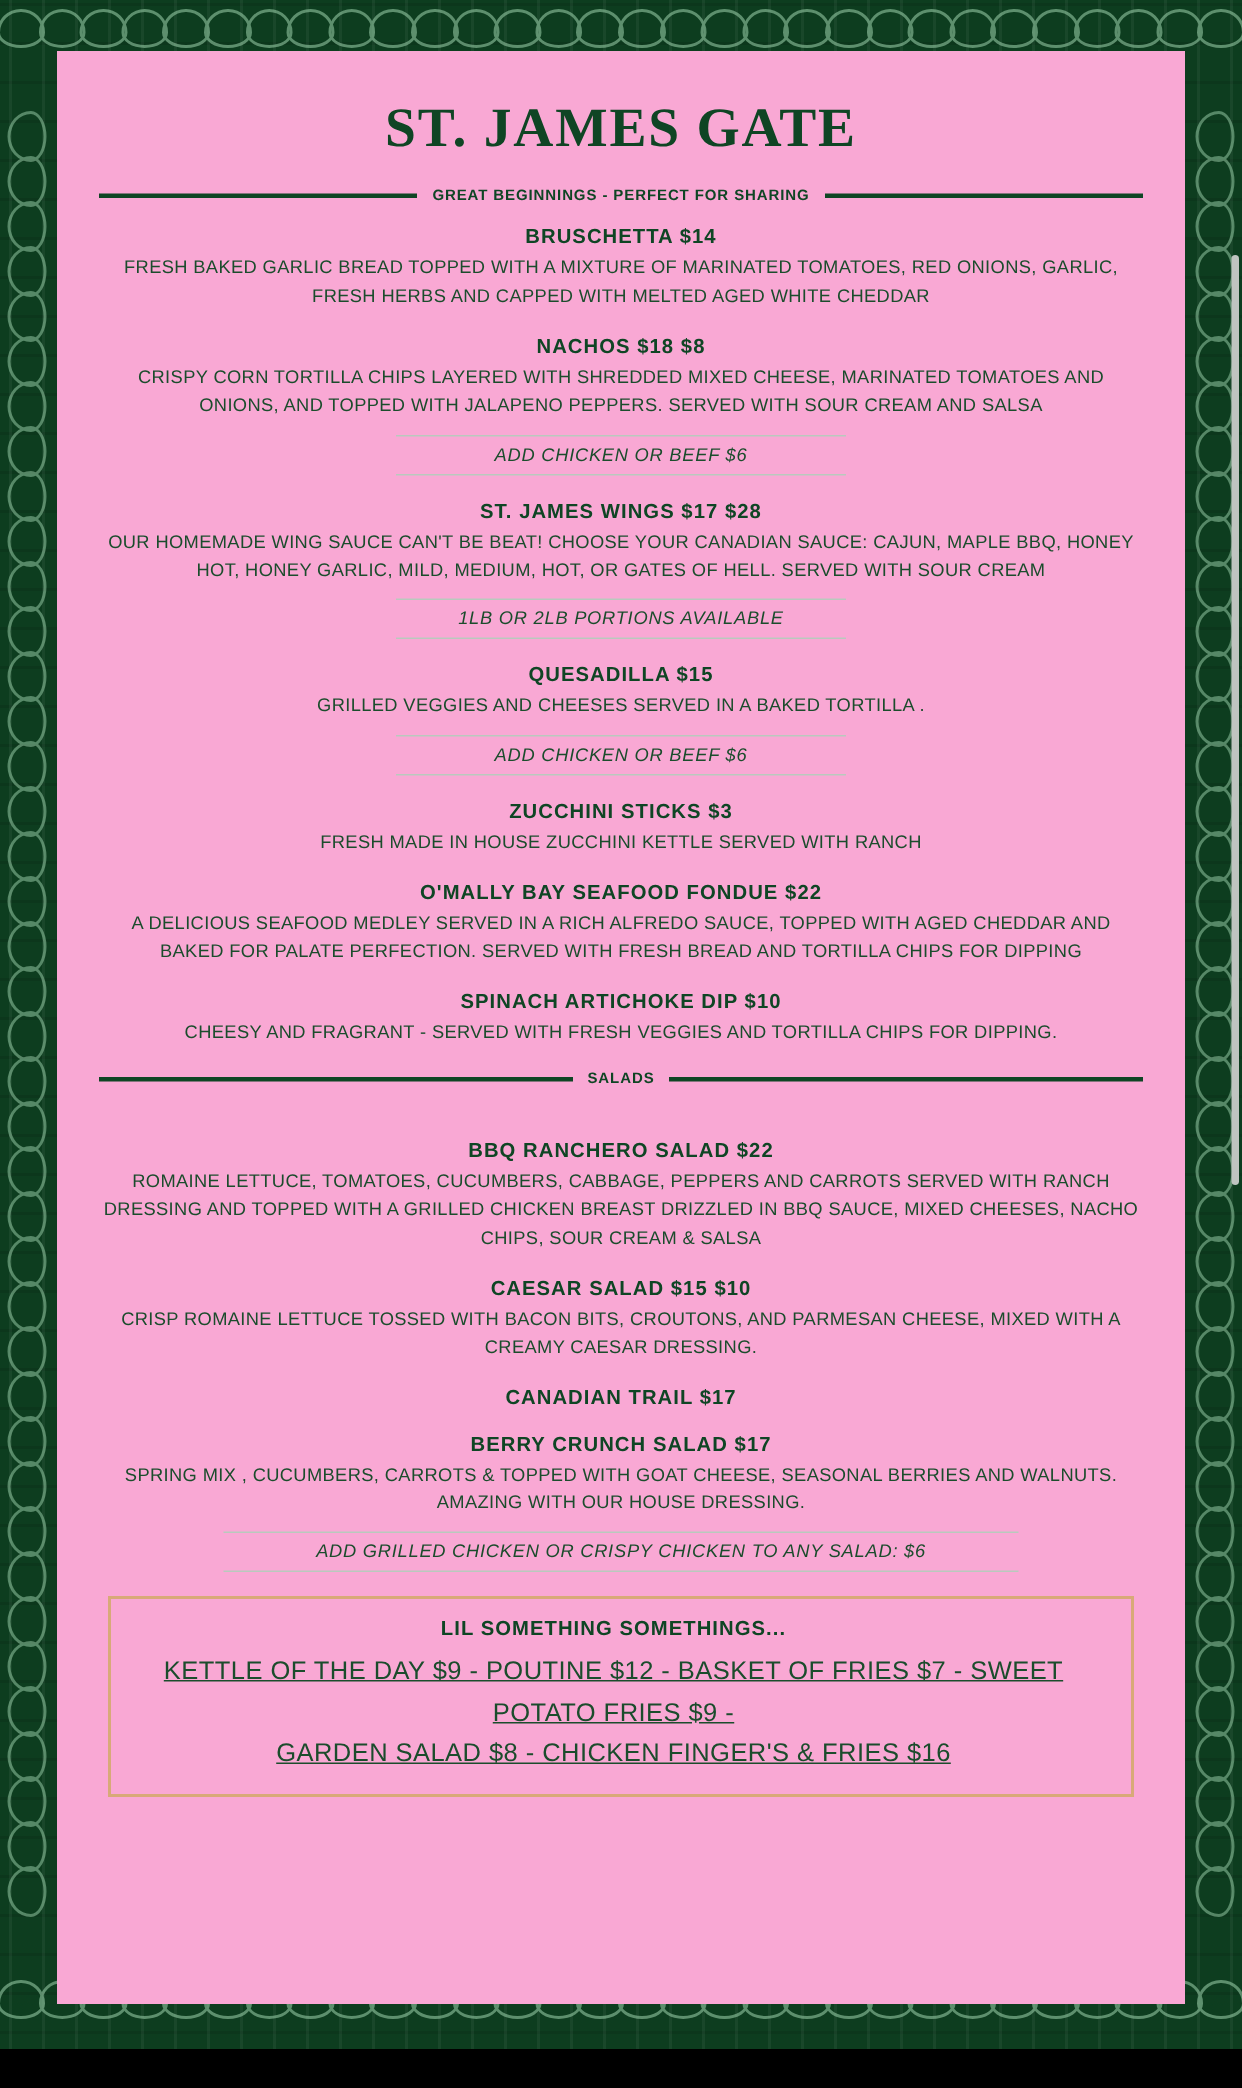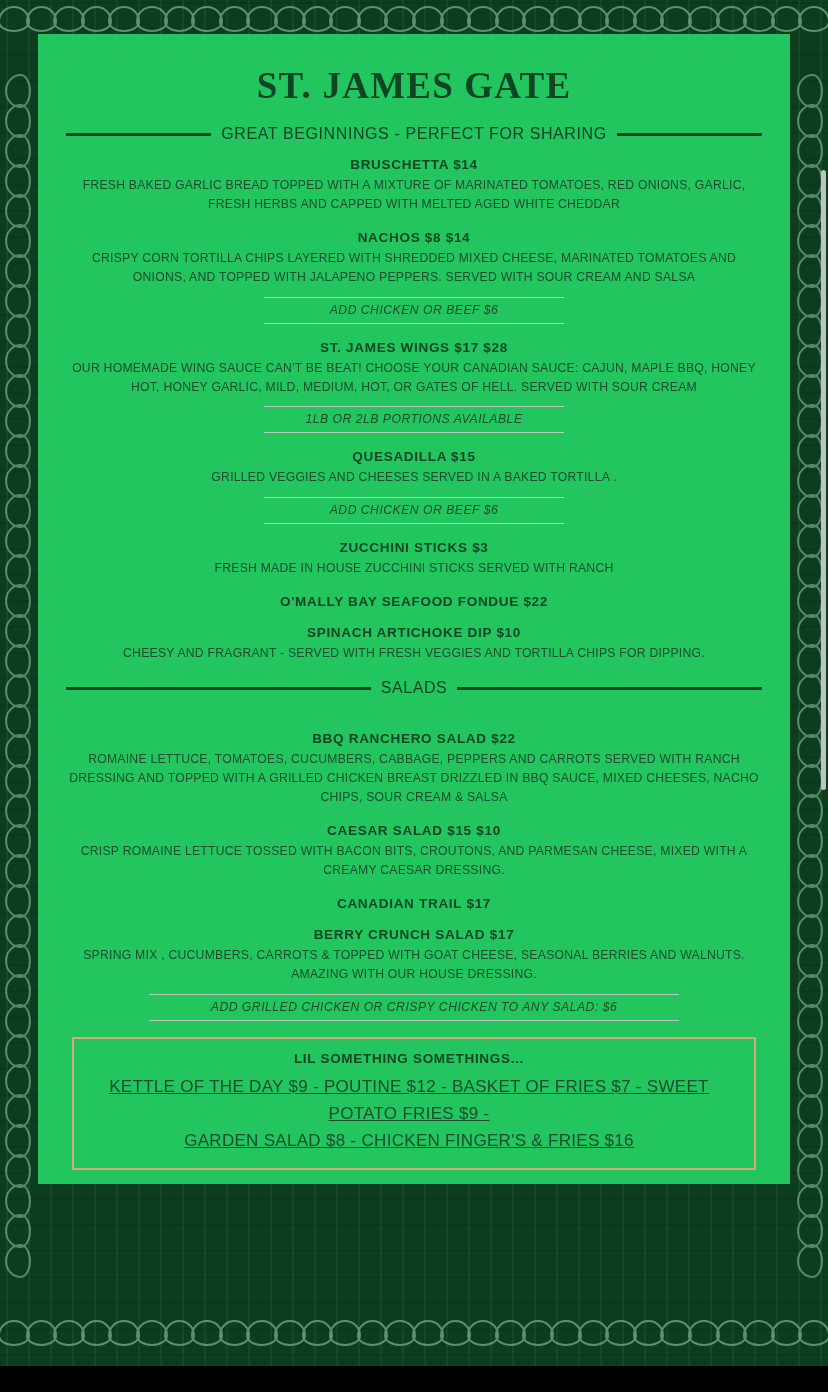--- a/index.html
+++ b/index.html
@@ -89,22 +89,22 @@
     height: 26px;
     background: #000;
   }
 
   
   .menu-card {
     position: absolute;
     left: 38px;
     top: 34px;
     width: 752px;
-    height: 1150px;
-    background: #22c55e;
+    height: 1302px;
+    background: #f9a8d4;
     box-sizing: border-box;
     padding: 22px 28px 12px 28px;
     overflow: hidden;
   }
 
   .restaurant-title {
     text-align: center;
     font-family: "Liberation Serif", serif;
     font-weight: bold;
     font-size: 37px;
@@ -119,22 +119,22 @@
     align-items: center;
     gap: 10px;
     margin: 6px 0 14px 0;
   }
   .section-header .rule {
     flex: 1;
     height: 3px;
     background: #0f4524;
   }
   .section-header .label {
-    font-size: 16px;
-    font-weight: normal;
+    font-size: 10px;
+    font-weight: bold;
     letter-spacing: 0.6px;
     color: #0f4524;
     white-space: nowrap;
   }
 
   .item {
     margin: 14px 0 16px 0;
     text-align: center;
   }
   .item-name {
@@ -364,44 +364,45 @@
     <div class="label">GREAT BEGINNINGS  - PERFECT FOR SHARING</div>
     <div class="rule"></div>
   </div>
 
   <div class="item">
     <div class="item-name">BRUSCHETTA  $14</div>
     <div class="item-desc">FRESH BAKED GARLIC BREAD TOPPED WITH A  MIXTURE OF MARINATED TOMATOES, RED ONIONS, GARLIC, FRESH HERBS AND CAPPED WITH MELTED AGED WHITE CHEDDAR</div>
   </div>
 
   <div class="item">
-    <div class="item-name">NACHOS  $8  $14</div>
+    <div class="item-name">NACHOS  $18  $8</div>
     <div class="item-desc">CRISPY CORN TORTILLA CHIPS LAYERED WITH SHREDDED MIXED CHEESE, MARINATED TOMATOES AND ONIONS, AND TOPPED WITH JALAPENO PEPPERS. SERVED WITH SOUR CREAM AND SALSA</div>
     <div class="addon">ADD CHICKEN OR BEEF  $6</div>
   </div>
 
   <div class="item">
     <div class="item-name">ST. JAMES WINGS  $17  $28</div>
     <div class="item-desc">OUR HOMEMADE WING SAUCE CAN'T BE BEAT! CHOOSE YOUR CANADIAN SAUCE: CAJUN, MAPLE BBQ, HONEY HOT, HONEY GARLIC, MILD, MEDIUM, HOT, OR GATES OF HELL. SERVED WITH SOUR CREAM</div>
     <div class="addon">1LB OR 2LB PORTIONS AVAILABLE</div>
   </div>
 
   <div class="item">
     <div class="item-name">QUESADILLA  $15</div>
     <div class="item-desc">GRILLED VEGGIES AND CHEESES SERVED IN A BAKED TORTILLA .</div>
     <div class="addon">ADD CHICKEN OR BEEF $6</div>
   </div>
 
   <div class="item">
     <div class="item-name">ZUCCHINI STICKS  $3</div>
-    <div class="item-desc">FRESH MADE IN HOUSE ZUCCHINI STICKS SERVED WITH RANCH</div>
+    <div class="item-desc">FRESH MADE IN HOUSE ZUCCHINI KETTLE SERVED WITH RANCH</div>
   </div>
 
   <div class="item">
     <div class="item-name">O'MALLY BAY SEAFOOD FONDUE  $22</div>
+    <div class="item-desc">A DELICIOUS SEAFOOD MEDLEY SERVED IN A RICH ALFREDO SAUCE, TOPPED WITH AGED CHEDDAR AND BAKED FOR PALATE PERFECTION. SERVED WITH FRESH BREAD AND TORTILLA CHIPS FOR DIPPING</div>
   </div>
 
   <div class="item">
     <div class="item-name">SPINACH ARTICHOKE DIP  $10</div>
     <div class="item-desc">CHEESY AND FRAGRANT - SERVED WITH FRESH VEGGIES AND TORTILLA CHIPS FOR DIPPING.</div>
   </div>
 
   <div class="section-header">
     <div class="rule"></div>
     <div class="label">SALADS</div>

